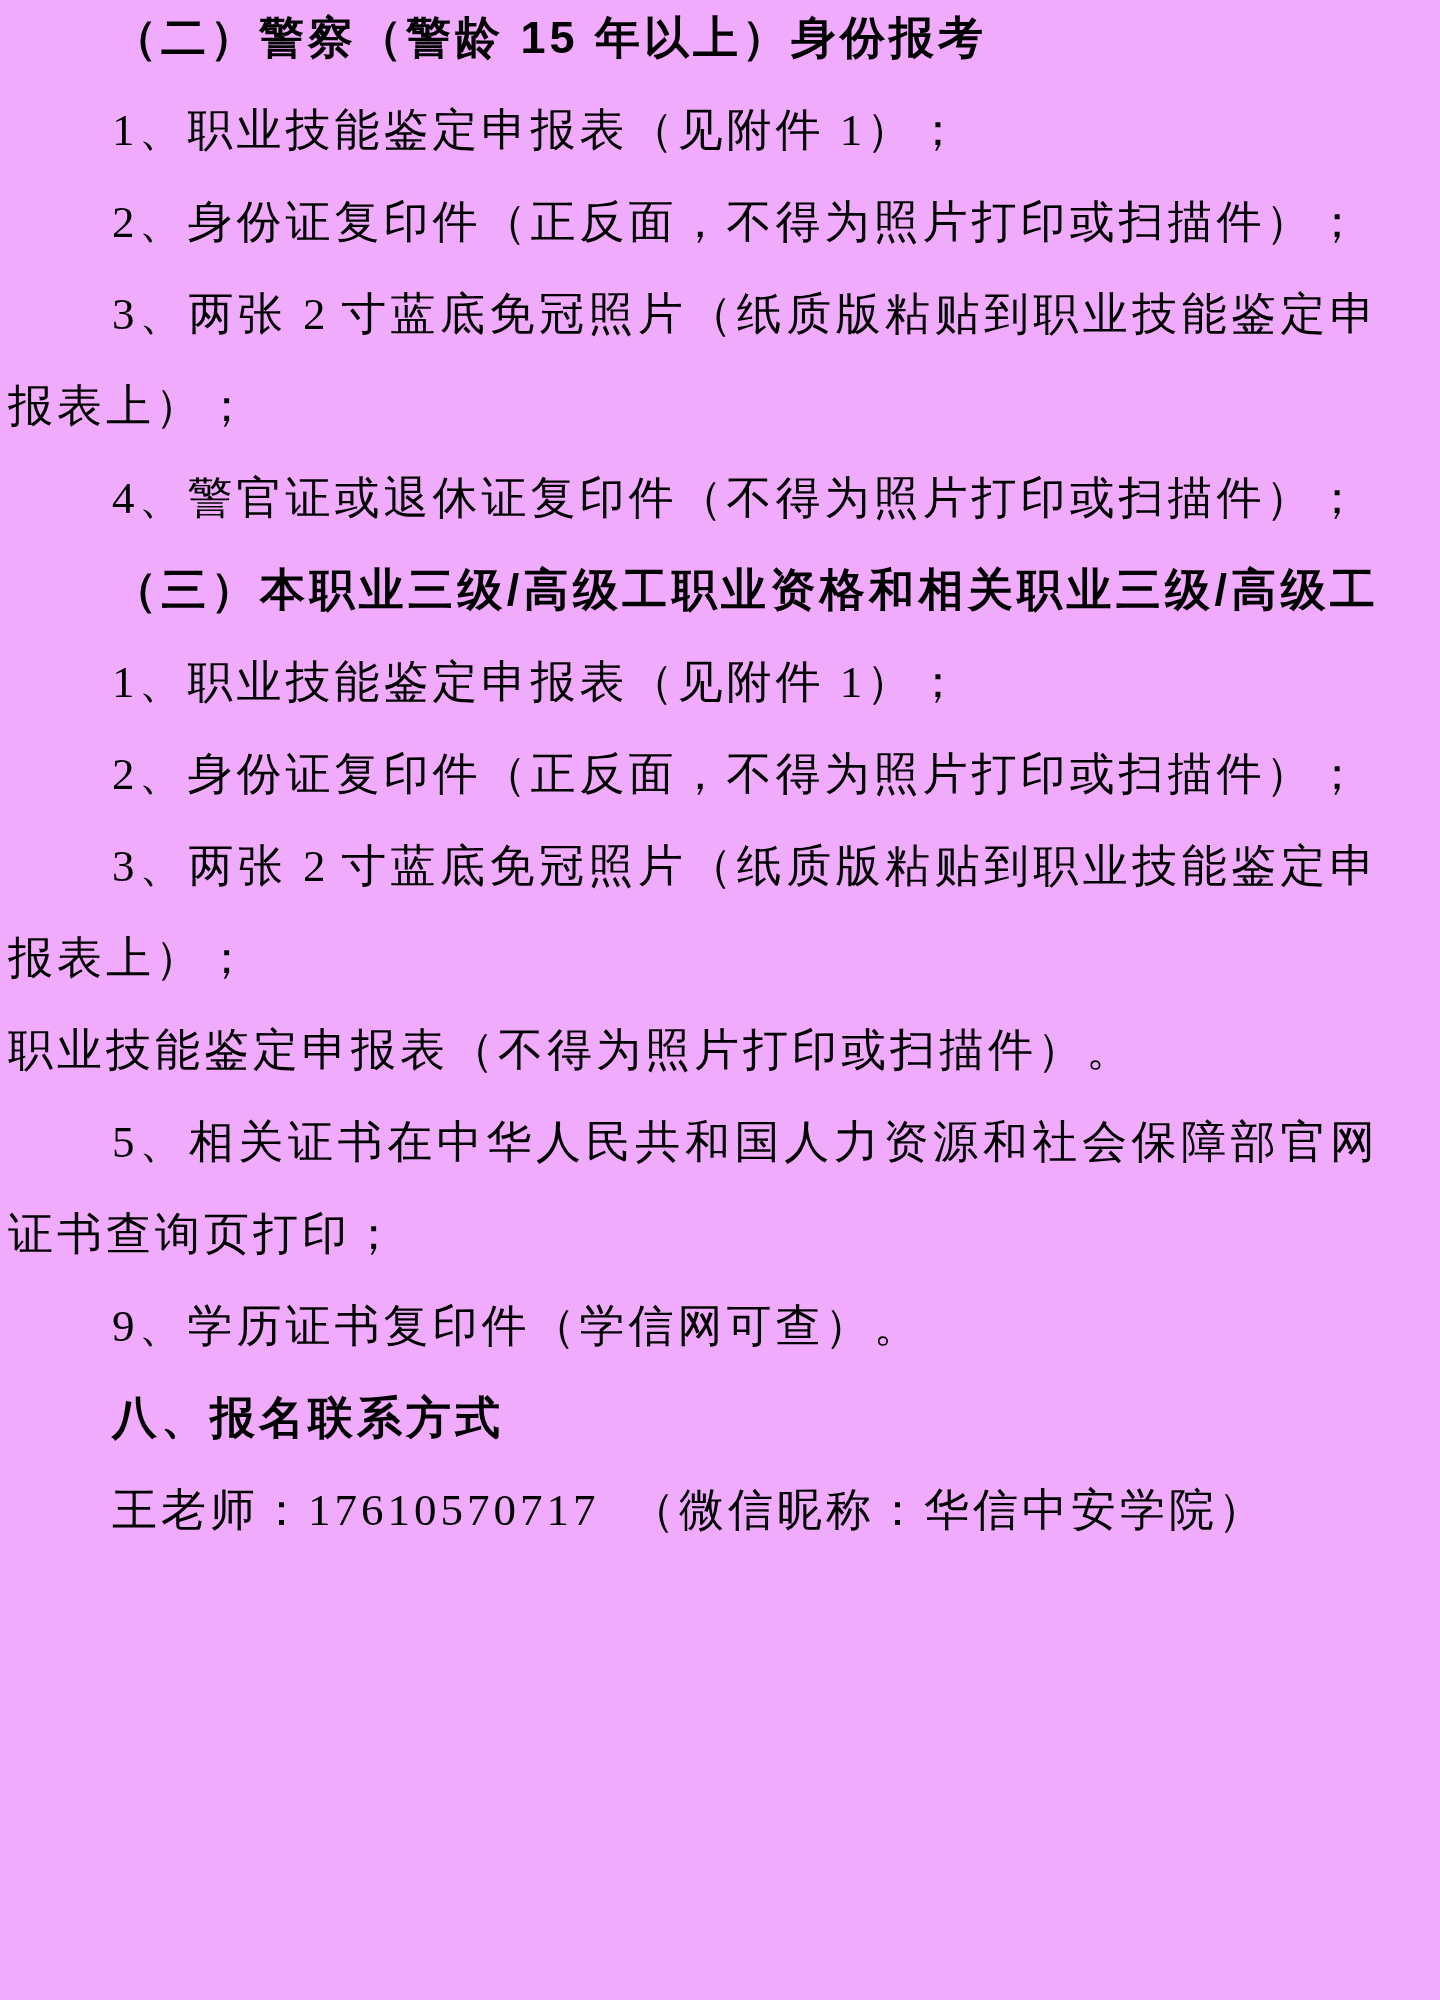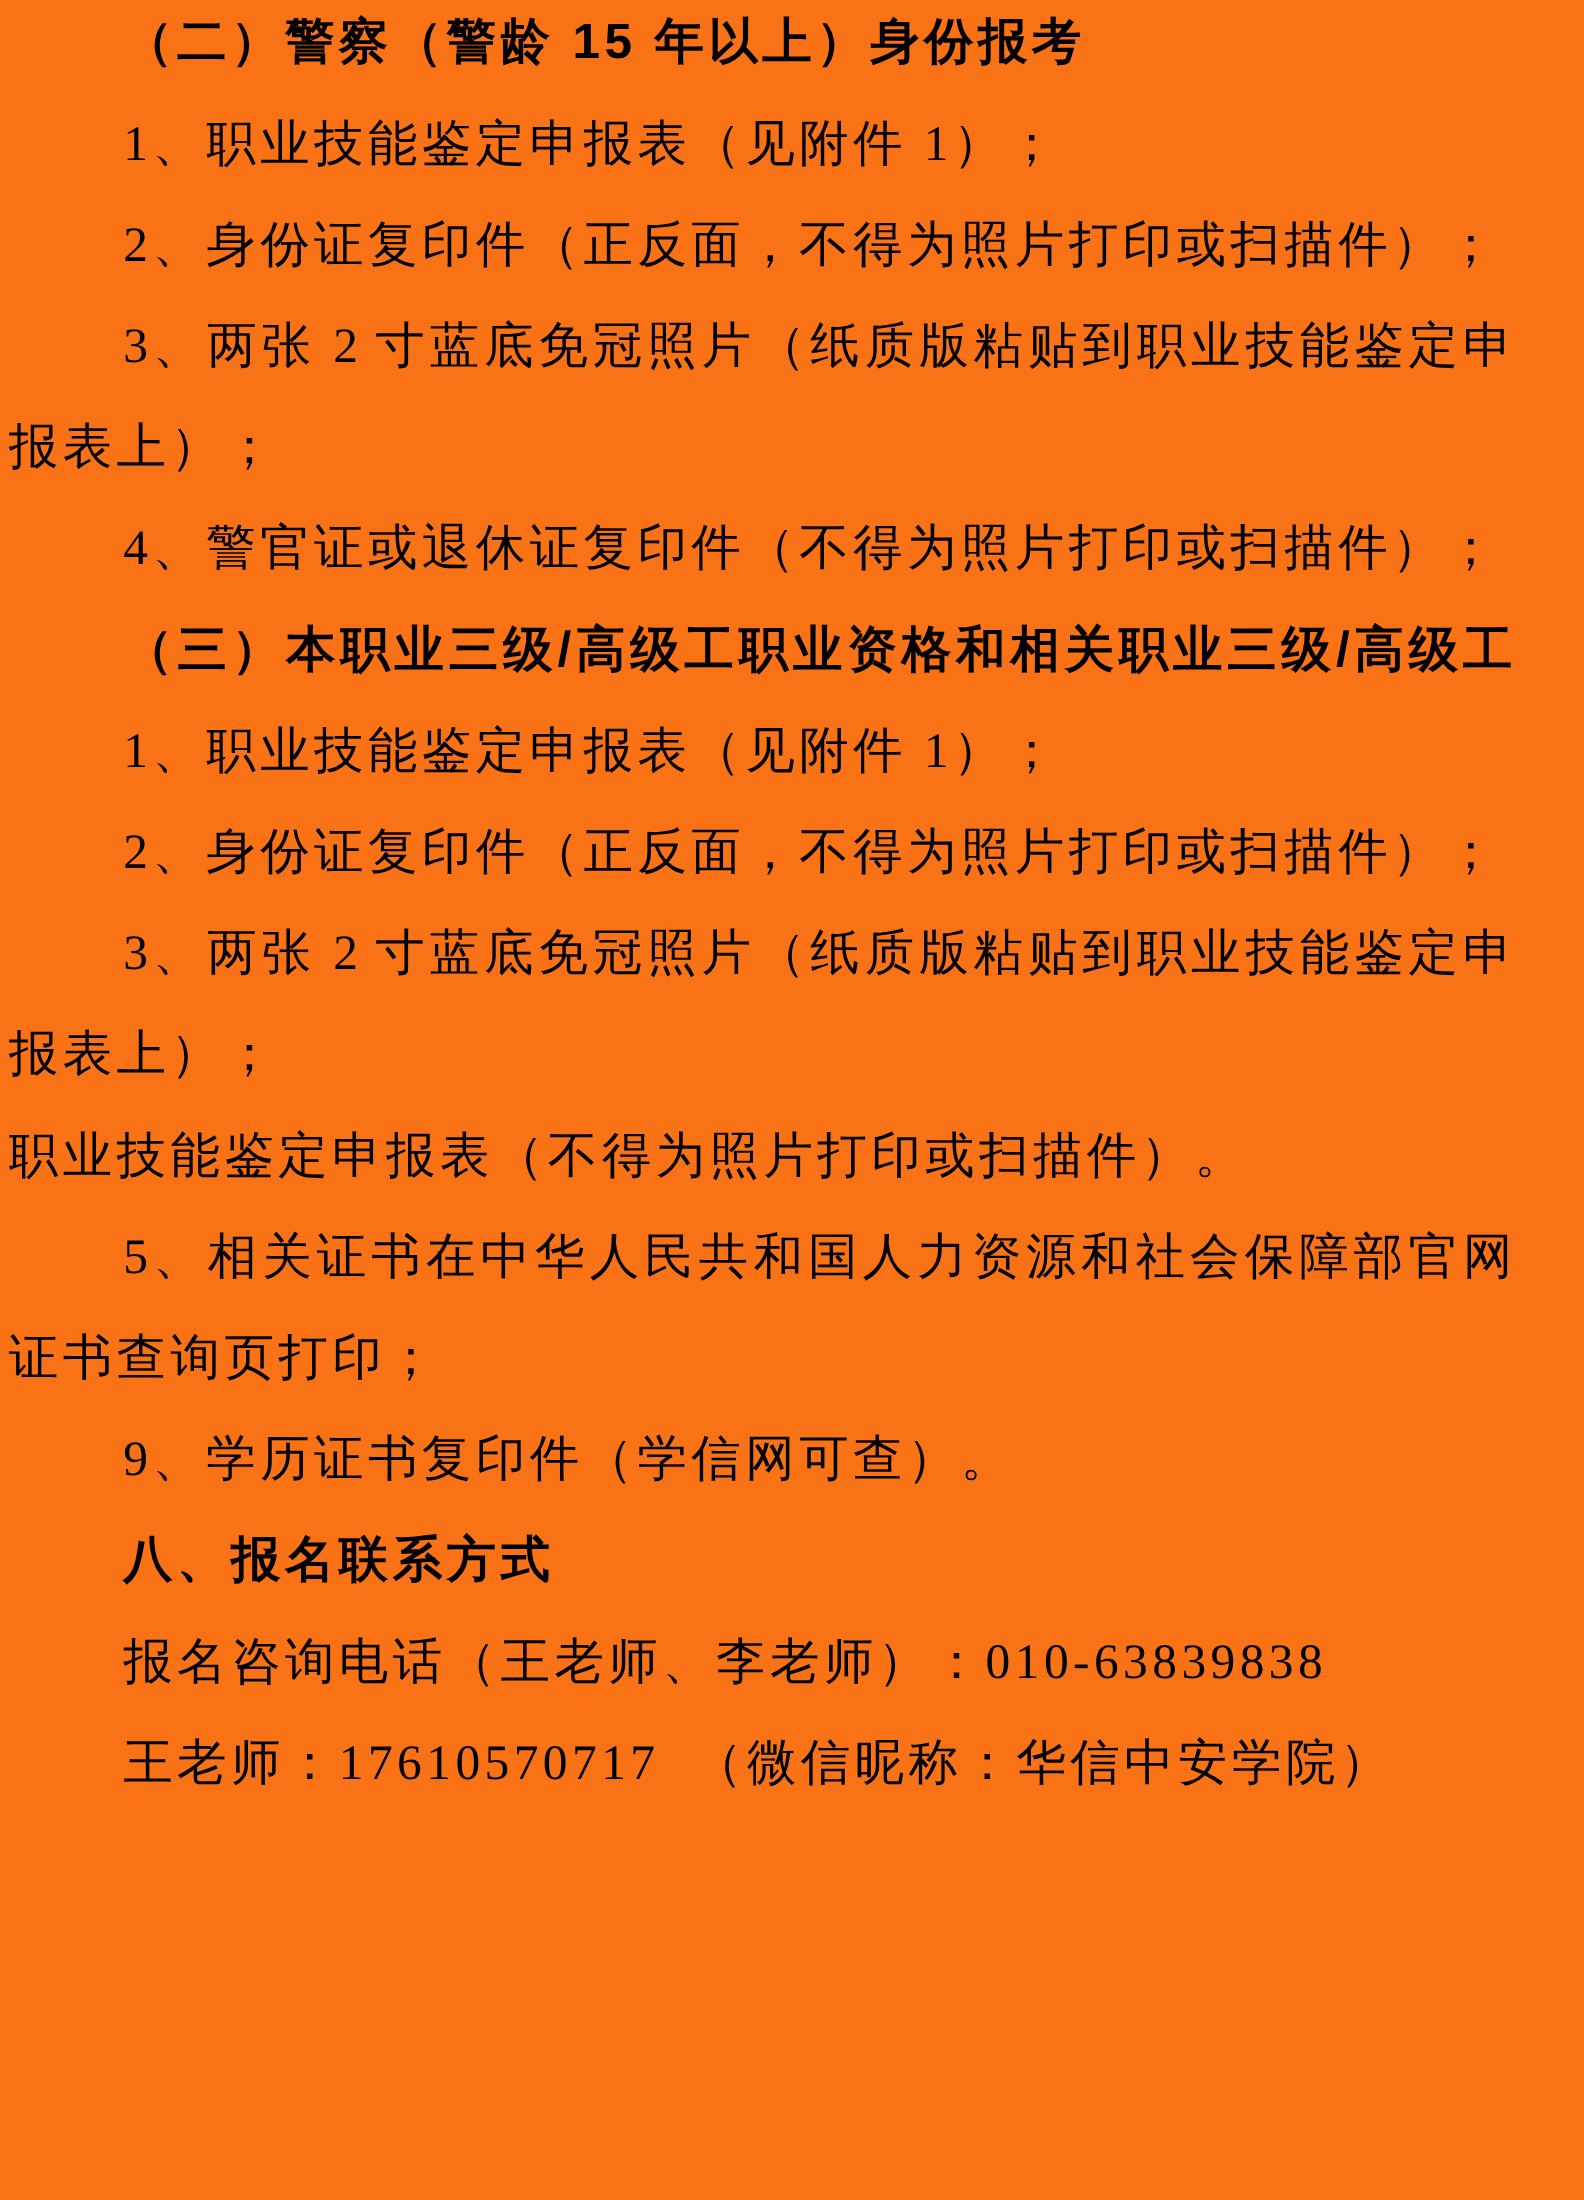--- a/index.html
+++ b/index.html
@@ -4,21 +4,21 @@
 <style>
   html, body {
     margin: 0;
     padding: 0;
     background: #ffffff;
   }
   .page {
     position: relative;
     width: 1440px;
     height: 2000px;
-    background: #f97316;
+    background: #f0abfc;
     overflow: hidden;
     font-family: "Liberation Serif", serif;
   }
   .doc {
     box-sizing: border-box;
     width: 100%;
     padding: 0 65px 0 8px;
     margin-top: -8px;
     color: #000000;
   }
@@ -58,16 +58,15 @@
     <div class="line bold indent full">（三）本职业三级/高级工职业资格和相关职业三级/高级工</div>
     <div class="line indent">1、职业技能鉴定申报表（见附件 1）；</div>
     <div class="line indent">2、身份证复印件（正反面，不得为照片打印或扫描件）；</div>
     <div class="line indent full">3、两张 2 寸蓝底免冠照片（纸质版粘贴到职业技能鉴定申</div>
     <div class="line">报表上）；</div>
     <div class="line">职业技能鉴定申报表（不得为照片打印或扫描件）。</div>
     <div class="line indent full">5、相关证书在中华人民共和国人力资源和社会保障部官网</div>
     <div class="line">证书查询页打印；</div>
     <div class="line indent">9、学历证书复印件（学信网可查）。</div>
     <div class="line bold indent">八、报名联系方式</div>
-    <div class="line indent">报名咨询电话（王老师、李老师）：010-63839838</div>
     <div class="line indent">王老师：17610570717 &nbsp;（微信昵称：华信中安学院）</div>
   </div>
 </div>
 
 </body></html>

